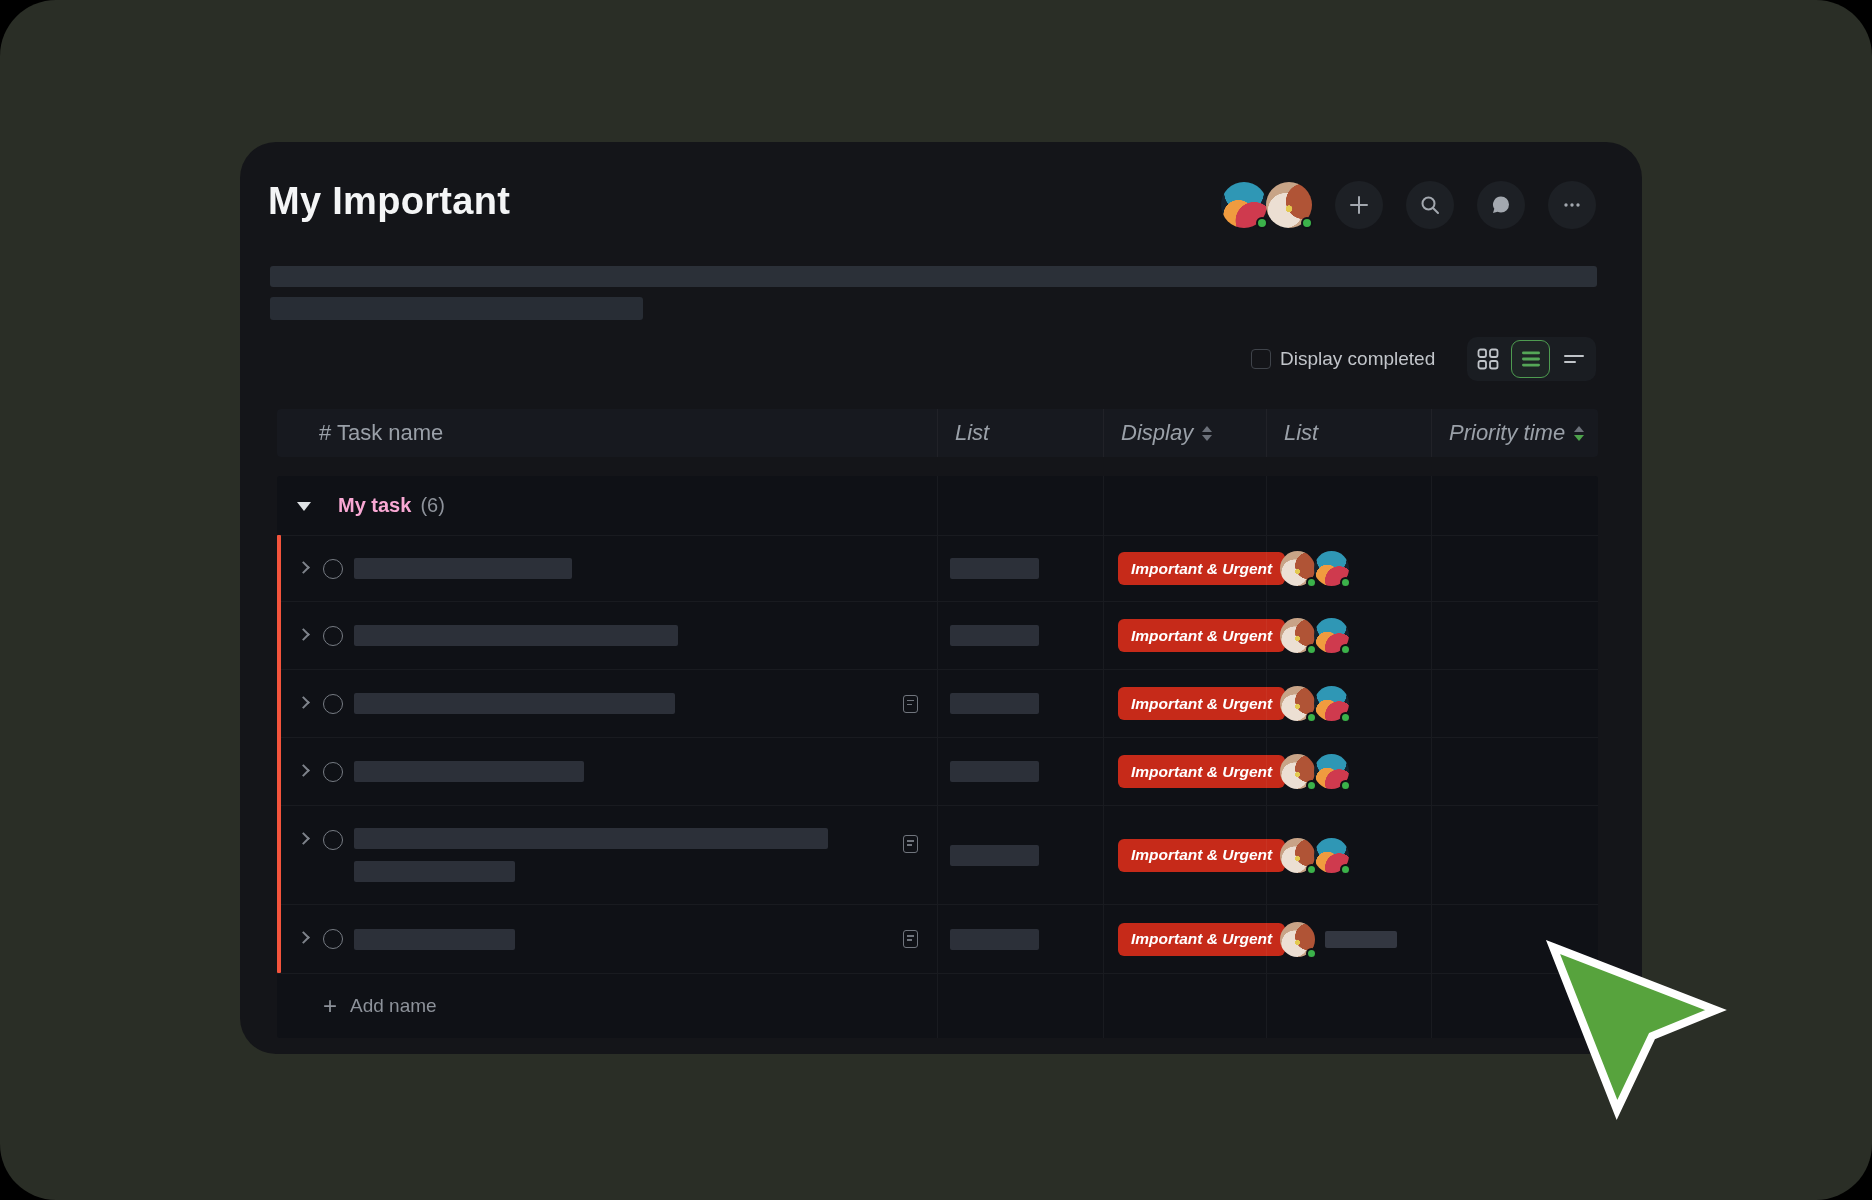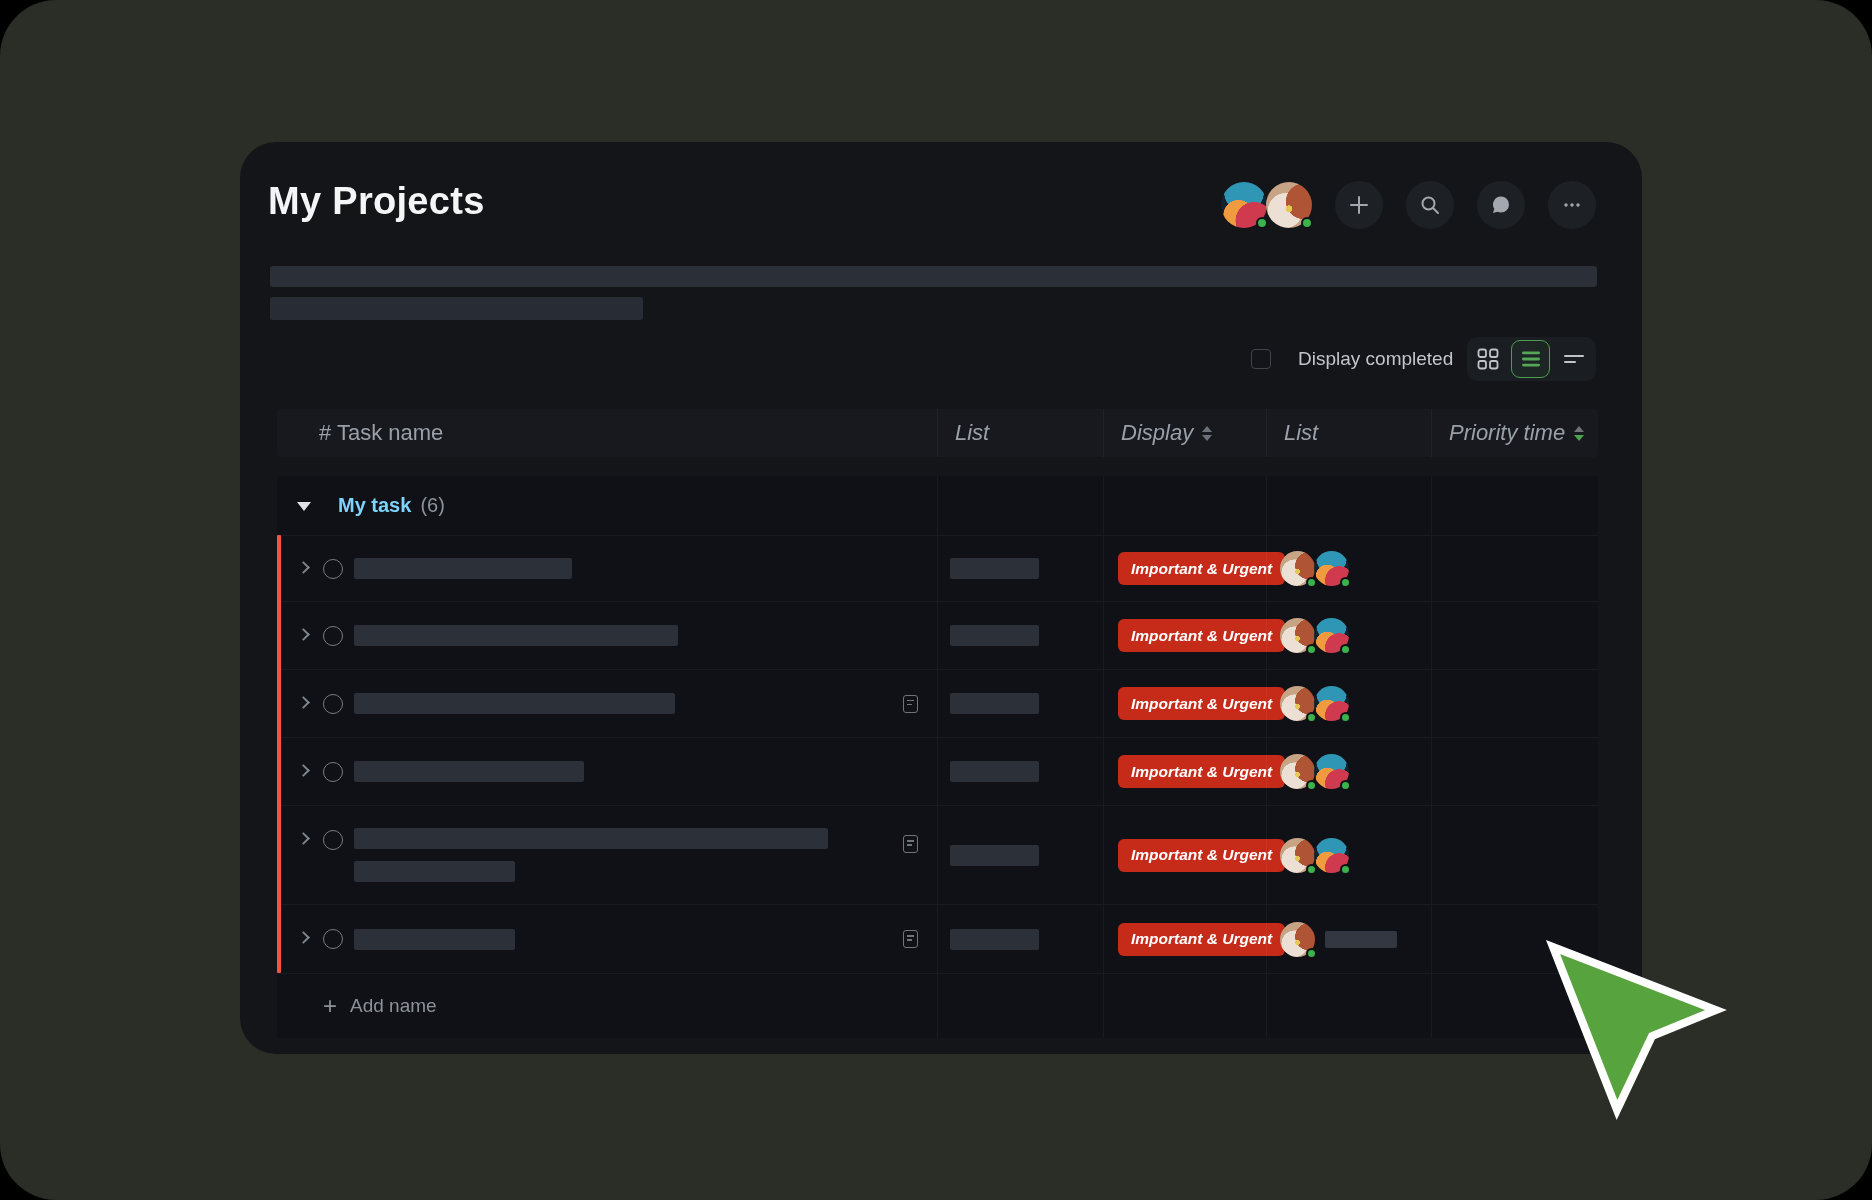--- a/index.html
+++ b/index.html
@@ -63,21 +63,21 @@
 
   
   .display-completed{
     position:absolute; left:1011px; top:205px; height:24px;
     display:flex; align-items:center; gap:9px; cursor:pointer;
   }
   .checkbox{
     width:20px; height:20px; border-radius:4px; border:1.5px solid #3f434a;
     background:transparent;
   }
-  .display-completed .lbl{ font-size:19px; color:#c2c5ca;margin-left:18px; }
+  .display-completed .lbl{ font-size:19px; color:#c2c5ca; }
 
   .view-switcher{
     position:absolute; left:1227px; top:195px; width:129px; height:44px;
     background:#1a1d22; border-radius:10px;
     display:flex; align-items:center; justify-content:space-between;
     padding:0 10px;
   }
   .vs-btn{ display:flex; align-items:center; justify-content:center; cursor:pointer; }
   .vs-btn.active{
     width:39px; height:38px; border-radius:9px;
@@ -110,21 +110,21 @@
     background:#f4543c; z-index:3; border-radius:1px;
   }
 
   .group-row{ height:59px; }
   .group-cell{ display:flex; align-items:center; }
   .caret-down{
     position:absolute; left:20px; top:50%; margin-top:-4px;
     width:0; height:0; border-left:7px solid transparent; border-right:7px solid transparent;
     border-top:9px solid #dfe2e5;
   }
-  .group-label{ margin-left:61px; font-size:20px; font-weight:700; color:#7dd3fc; }
+  .group-label{ margin-left:61px; font-size:20px; font-weight:700; color:#f9a8d4; }
   .group-count{ margin-left:9px; font-size:20px; color:#8d929a; }
 
   .task-row > div{ border-top:1px solid rgba(255,255,255,.045);text-align:right; }
   .task-row > div + div{ border-left:1px solid rgba(255,255,255,.045); }
 
   .cell-task{ display:flex; align-items:center; }
   .chevron{
     position:absolute; left:22px; top:50%; width:9px; height:9px; margin-top:-6px;
     border-right:2px solid #7e838b; border-top:2px solid #7e838b;
     transform:rotate(45deg);
@@ -171,21 +171,21 @@
   .add-label{ font-size:19px; }
 
   .cursor-arrow{ position:absolute; left:0; top:0; width:1872px; height:1200px; pointer-events:none; }
 </style>
 </head>
 <body>
 
 <div class="stage">
   <div class="card">
 
-    <div class="page-title">My Projects</div>
+    <div class="page-title">My Important</div>
 
     <div class="header-right">
       <div class="avatar-stack">
         <div class="avatar">
           <span class="pic pic-cartman"></span>
           <span class="status-dot"></span>
         </div>
         <div class="avatar">
           <span class="pic pic-baby"></span>
           <span class="status-dot"></span>

